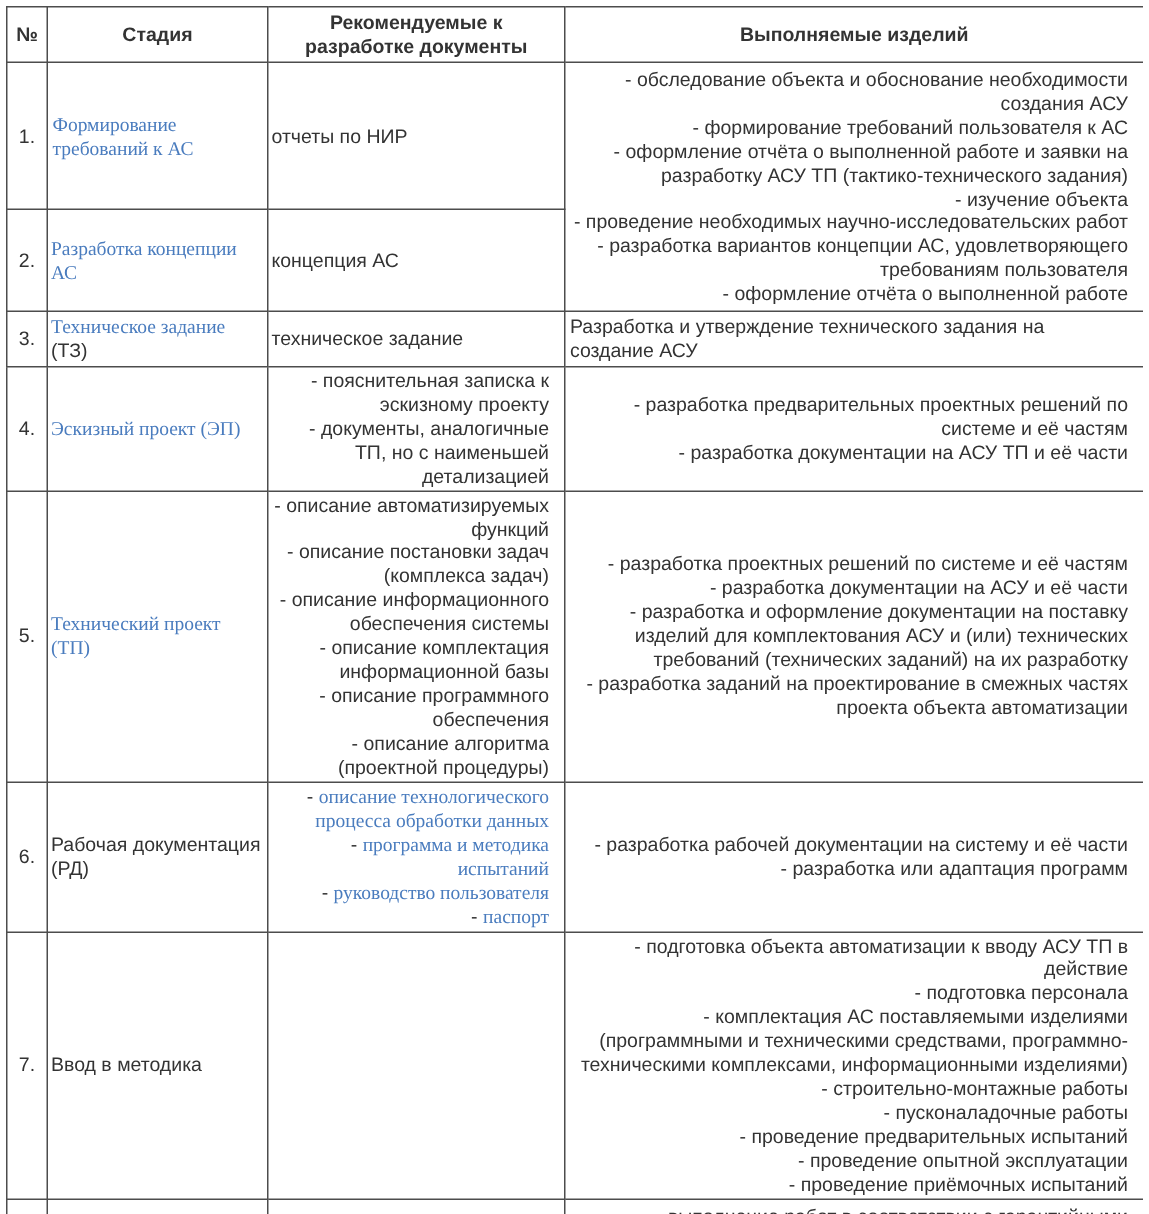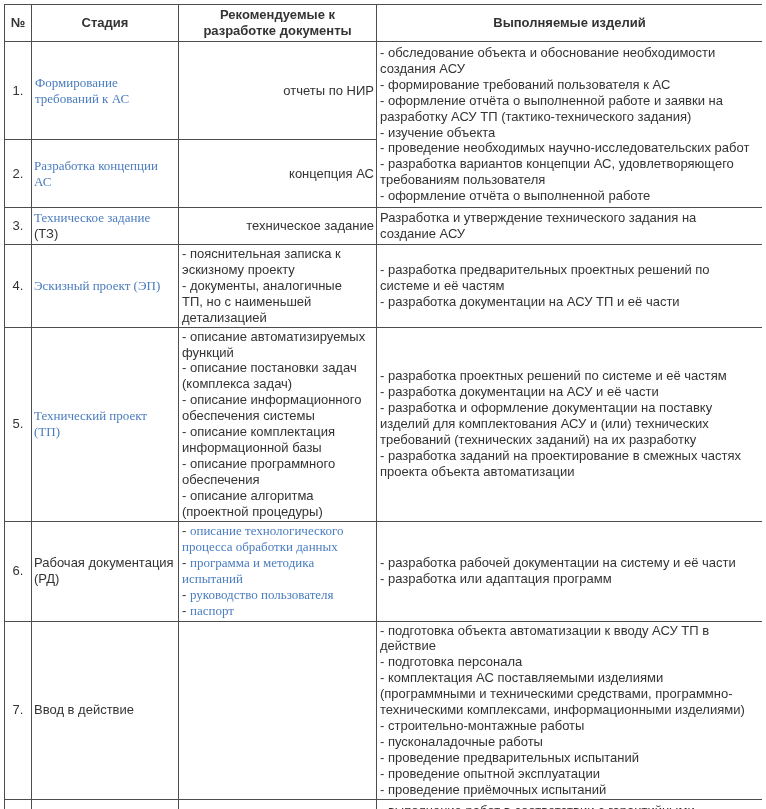--- a/index.html
+++ b/index.html
@@ -21,24 +21,24 @@
     color:var(--text);
     vertical-align:middle;
     padding:1px 2px;
     overflow:hidden;
     word-wrap:break-word;
   }
   th{font-weight:bold;text-align:center;padding:1px 3px;}
   .num{text-align:center;}
   .stage{}
   .stage.left{text-align:left;padding-left:3px;}
-  .docs-center{text-align:right;}
+  .docs-center{text-align:left;}
   .link{color:var(--link);font-family:Liberation Serif, serif;}
   .list{
-    text-align:left;
+    text-align:right;
     white-space:pre-line;
     padding:1px 10px 1px 3px;
   }
   .works-text{text-align:left;padding:1px 10px 1px 3px;}
   .linklist{white-space:normal;}
   .linklist .doc-item{white-space:normal;}
   .h34{height:34px;} .h95{height:95px;} .h65{height:65px;}
   .h58{height:58px;} .h191{height:191px;} .h97{height:97px;}
   .h175{height:175px;} .h52{height:52px;}
 </style>
@@ -113,21 +113,21 @@
           <div class="doc-item"><span>- </span><span class="link">описание технологического процесса обработки данных</span></div>
           <div class="doc-item"><span>- </span><span class="link">программа и методика испытаний</span></div>
           <div class="doc-item"><span>- </span><span class="link">руководство пользователя</span></div>
           <div class="doc-item"><span>- </span><span class="link">паспорт</span></div>
         </td>
       <td class="list">- разработка рабочей документации на систему и её части
 - разработка или адаптация программ</td>
     </tr>
     <tr>
       <td class="num h175">7.</td>
-      <td class="stage">Ввод в действие</td>
+      <td class="stage">Ввод в методика</td>
       <td class="list"></td>
       <td class="list">- подготовка объекта автоматизации к вводу АСУ ТП в действие
 - подготовка персонала
 - комплектация АС поставляемыми изделиями (программными и техническими средствами, программно-техническими комплексами, информационными изделиями)
 - строительно-монтажные работы
 - пусконаладочные работы
 - проведение предварительных испытаний
 - проведение опытной эксплуатации
 - проведение приёмочных испытаний</td>
     </tr>

